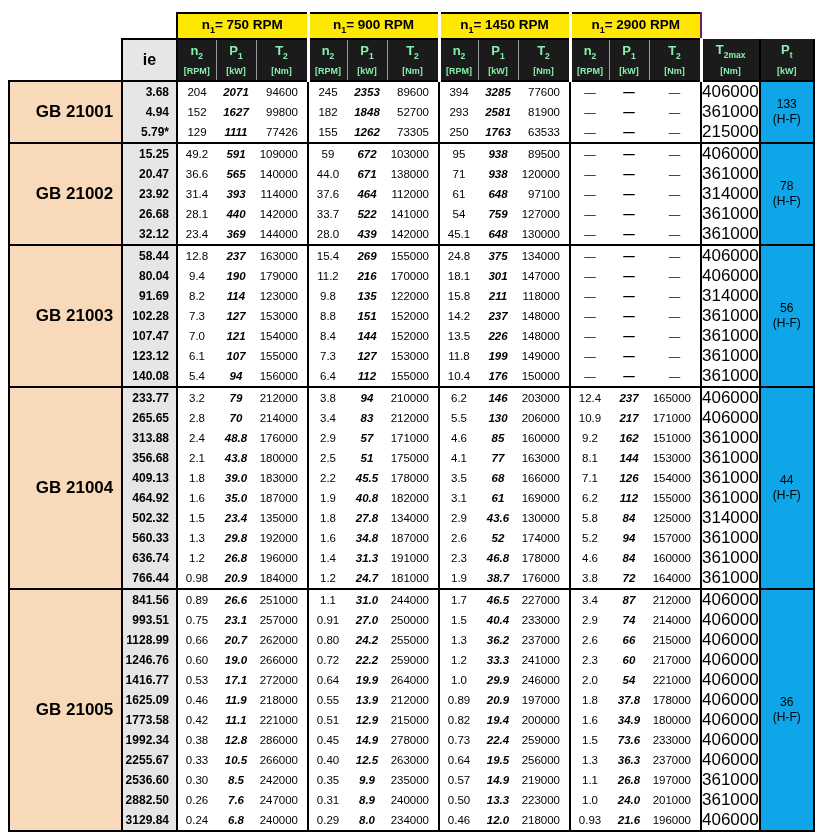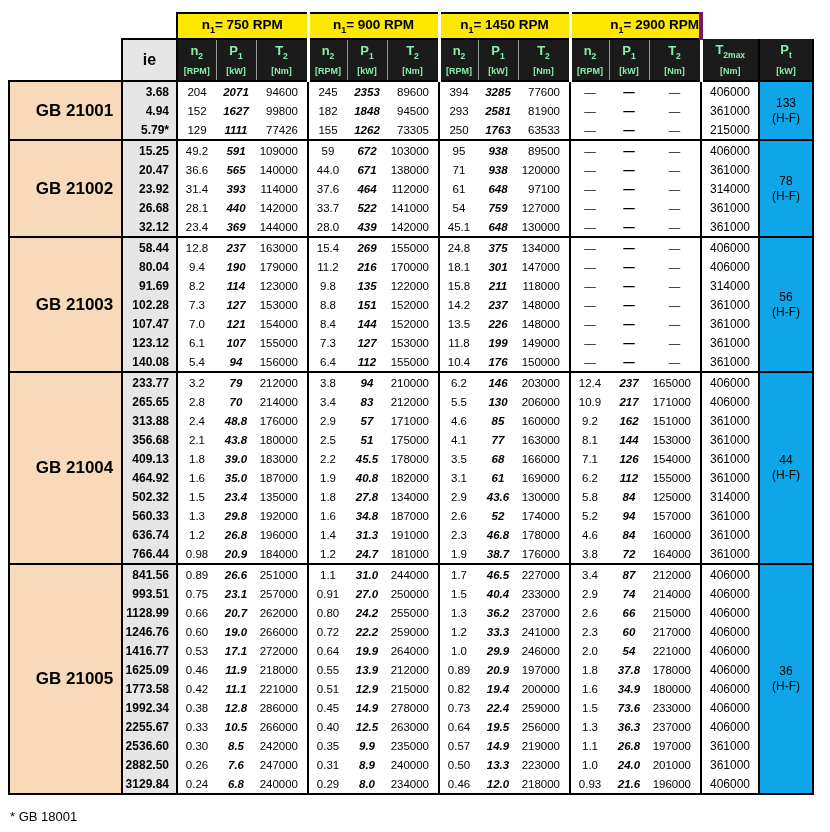--- a/index.html
+++ b/index.html
@@ -22,21 +22,21 @@
   th.speed {
     background:#FFE800;
     border-top:2px solid #000;
     border-left:2px solid #000;
     border-right:3px solid #fff;
     border-bottom:2px solid #000;
     height:24px;
     font-size:13.5px; font-weight:600; color:#000;
     text-align:center; white-space:nowrap;
   }
-  th.speed.last { border-right:4px solid #701a75;text-align:right; }
+  th.speed.last { border-right:2px solid #701a75; }
   th.speed sub { font-size:9px; }
   th.speed b { font-weight:800; }
 
   
   th.ie-head {
     background:#E6E6E6;
     border:2px solid #000;
     font-size:16px; font-weight:bold; text-align:center;
     height:40px;
   }
@@ -67,21 +67,21 @@
     border-left:2px solid #000; border-right:2px solid #000;
     font-size:12px; font-weight:bold;
     text-align:right; padding-right:7px;
     height:19px;
   }
   td.n2-cell { font-size:11.5px; text-align:center; }
   td.p1-cell { font-size:11.5px; font-weight:bold; font-style:italic; text-align:center; }
   td.t2-cell { font-size:11.5px; text-align:right; padding-right:9px; }
   td.g-end { border-right:2px solid #000; }
   td.t2max-cell {
-    font-size:12px; text-align:center;
+    font-size:17px; text-align:center;
     border-left:2px solid #000; border-right:2px solid #000;
   }
   td.pt-cell {
     border:2px solid #000;
     font-size:12px; text-align:center; line-height:1.25;
     background:#0ea5e9;
   }
   tr.group-start td { border-top:2px solid #000; }
   tbody tr:last-child td { border-bottom:2px solid #000; }
 
@@ -205,21 +205,21 @@
             <div>(H-F)</div>
           </td>
         </tr>
         <tr>
           <td class="ie-cell">4.94</td>
           <td class="n2-cell">152</td>
           <td class="p1-cell">1627</td>
           <td class="t2-cell g-end">99800</td>
           <td class="n2-cell">182</td>
           <td class="p1-cell">1848</td>
-          <td class="t2-cell g-end">94500</td>
+          <td class="t2-cell g-end">52700</td>
           <td class="n2-cell">293</td>
           <td class="p1-cell">2581</td>
           <td class="t2-cell g-end">81900</td>
           <td class="n2-cell" style="text-align: center; padding-right: 0px;">—</td>
           <td class="p1-cell" style="text-align: center; padding-right: 0px;">—</td>
           <td class="t2-cell g-end" style="text-align: center; padding-right: 0px;">—</td>
           <td class="t2max-cell">361000</td>
         </tr>
         <tr>
           <td class="ie-cell">5.79*</td>

